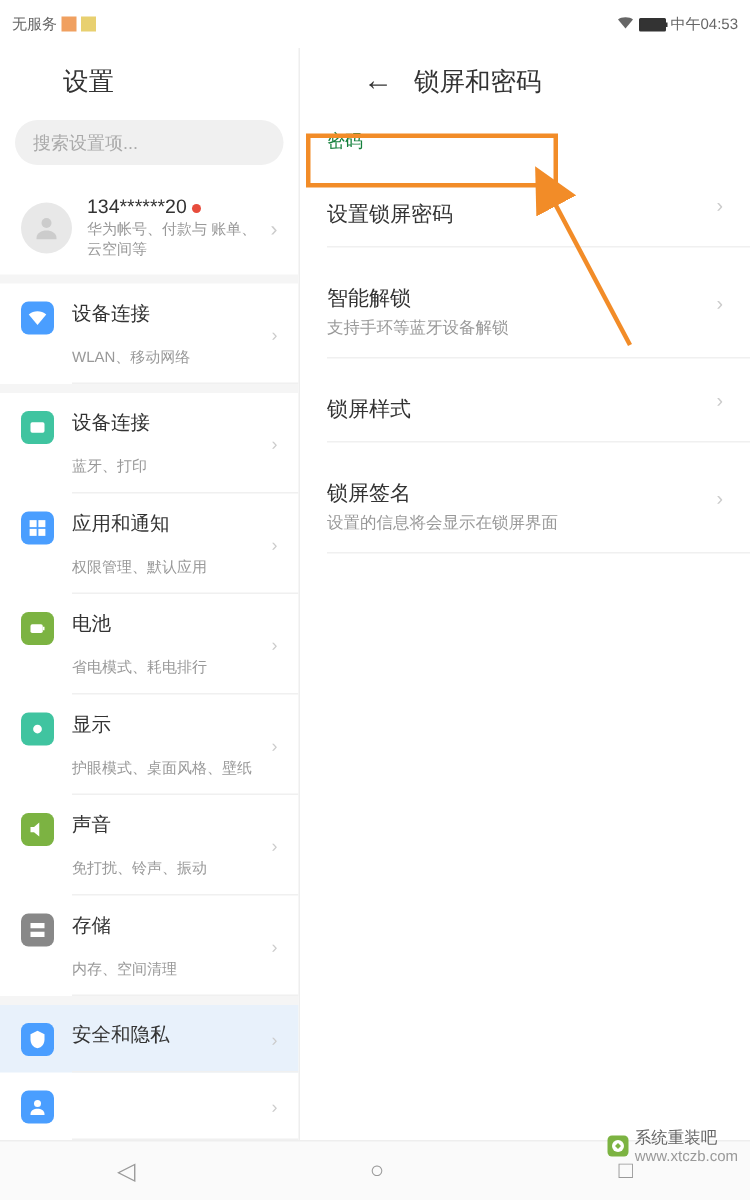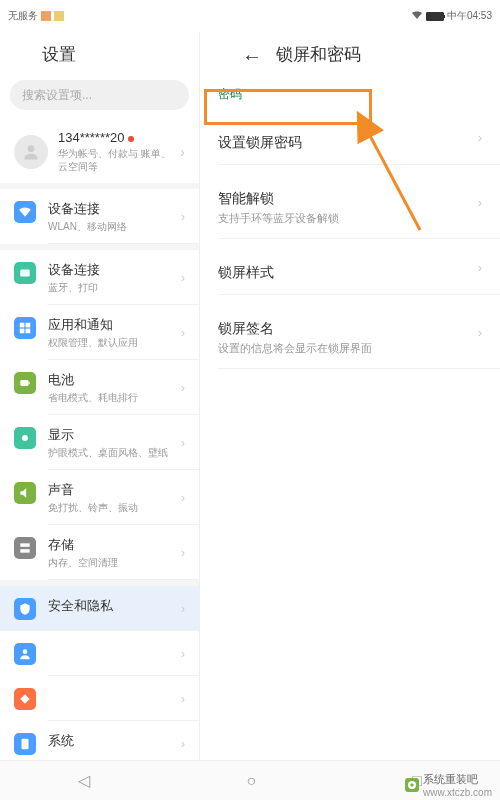--- a/index.html
+++ b/index.html
@@ -28,40 +28,40 @@
     .account-text { font-size: 13px; color: #333; flex: 1; }
     .account-sub { font-size: 10px; color: #999; margin-top: 2px; line-height: 1.3; }
     .red-dot { width: 6px; height: 6px; background: #e74c3c; border-radius: 50%; display: inline-block; margin-left: 3px; }
     .chevron { color: #ccc; font-size: 14px; }
     
     .list-item { display: flex; align-items: flex-start; padding: 11px 14px; position: relative; }
     .list-item.selected { background: #e8f1fb; }
     .list-icon { width: 22px; height: 22px; border-radius: 5px; margin-right: 12px; flex-shrink: 0; display: flex; align-items: center; justify-content: center; margin-top: 1px; }
     .list-content { flex: 1; }
     .list-title { font-size: 13px; color: #333; }
-    .list-sub { font-size: 10px; color: #999; margin-top: 2px; line-height: 1.3; }
+    .list-sub { font-size: 10px; color: #999; margin-top: 14px; line-height: 1.3; }
     .list-item::after { content: ''; position: absolute; bottom: 0; left: 48px; right: 0; height: 1px; background: #f0f0f0; }
     .list-item .chev { position: absolute; right: 14px; top: 50%; transform: translateY(-50%); color: #ccc; font-size: 12px; }
     
     .divider { height: 6px; background: #f5f5f5; }
     
     .section-header { padding: 10px 18px 6px; font-size: 12px; color: #15803d; }
     .right-item { padding: 13px 18px; position: relative; }
     .right-title { font-size: 14px; color: #333; margin-top: 12px; }
     .right-sub { font-size: 11px; color: #999; margin-top: 3px; }
     .right-item .chev { position: absolute; right: 18px; top: 50%; transform: translateY(-50%); color: #ccc; font-size: 13px; }
     .right-item::after { content: ''; position: absolute; bottom: 0; left: 18px; right: 0; height: 1px; background: #f0f0f0; }
     
     .highlight-box { position: absolute; border: 3px solid #f28c28; pointer-events: none; }
     .arrow-svg { position: absolute; pointer-events: none; }
     
     .nav-bar { position: absolute; bottom: 0; left: 0; right: 0; height: 40px; display: flex; justify-content: space-around; align-items: center; border-top: 1px solid #eee; background: #fafafa; }
     .nav-btn { color: #999; font-size: 16px; }
     
-    .watermark { position: absolute; bottom: 2px; right: 8px; display: flex; align-items: center; font-size: 11px; color: #666; z-index: 10; }
+    .watermark { position: absolute; bottom: 23px; right: 8px; display: flex; align-items: center; font-size: 11px; color: #666; z-index: 10; }
     .watermark-icon { width: 14px; height: 14px; background: #7cb342; border-radius: 3px; margin-right: 4px; display: flex; align-items: center; justify-content: center; }
     .watermark-url { font-size: 10px; color: #999; }
     
     .ic-wifi { background: #4a9eff; }
     .ic-device { background: #40c4a0; }
     .ic-app { background: #4a9eff; }
     .ic-battery { background: #7cb342; }
     .ic-display { background: #40c4a0; }
     .ic-sound { background: #7cb342; }
     .ic-storage { background: #888; }

